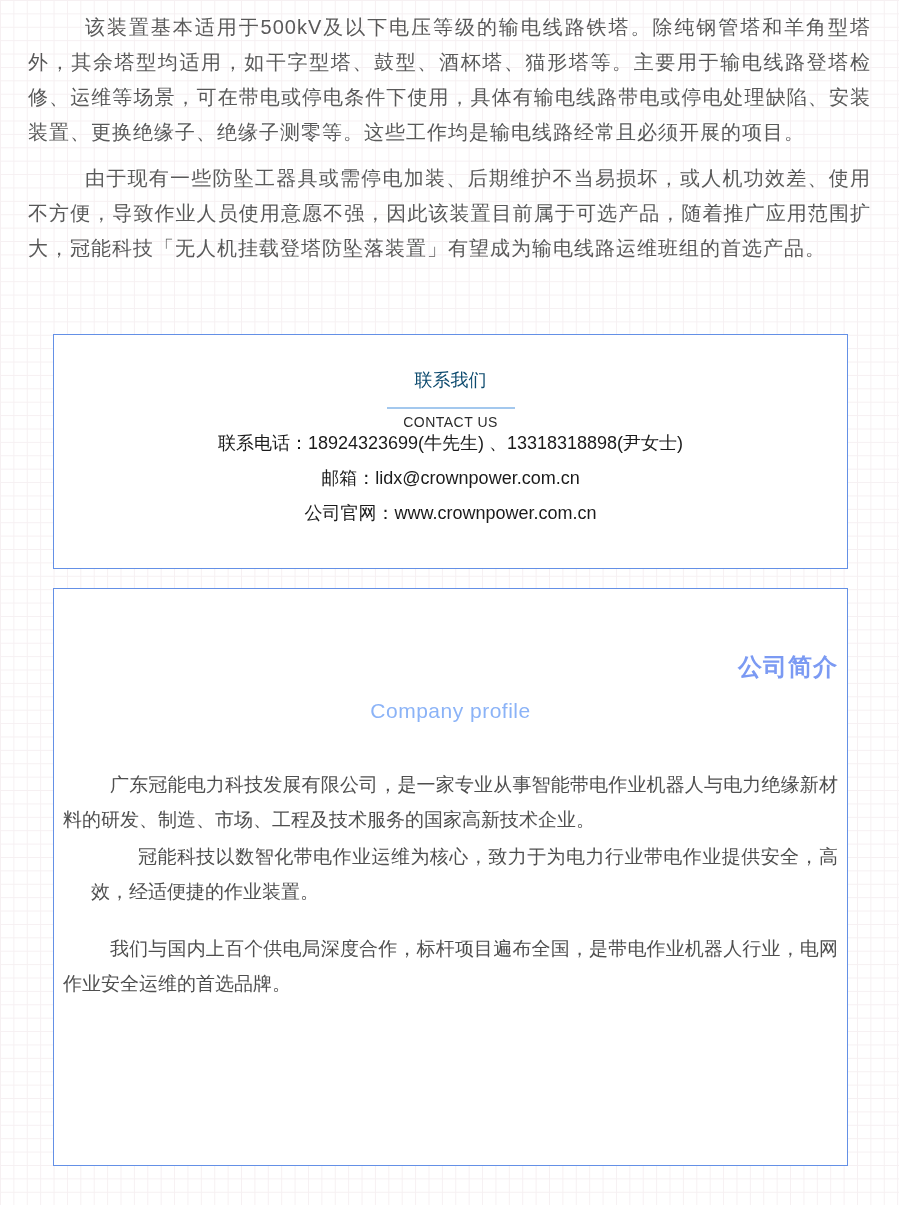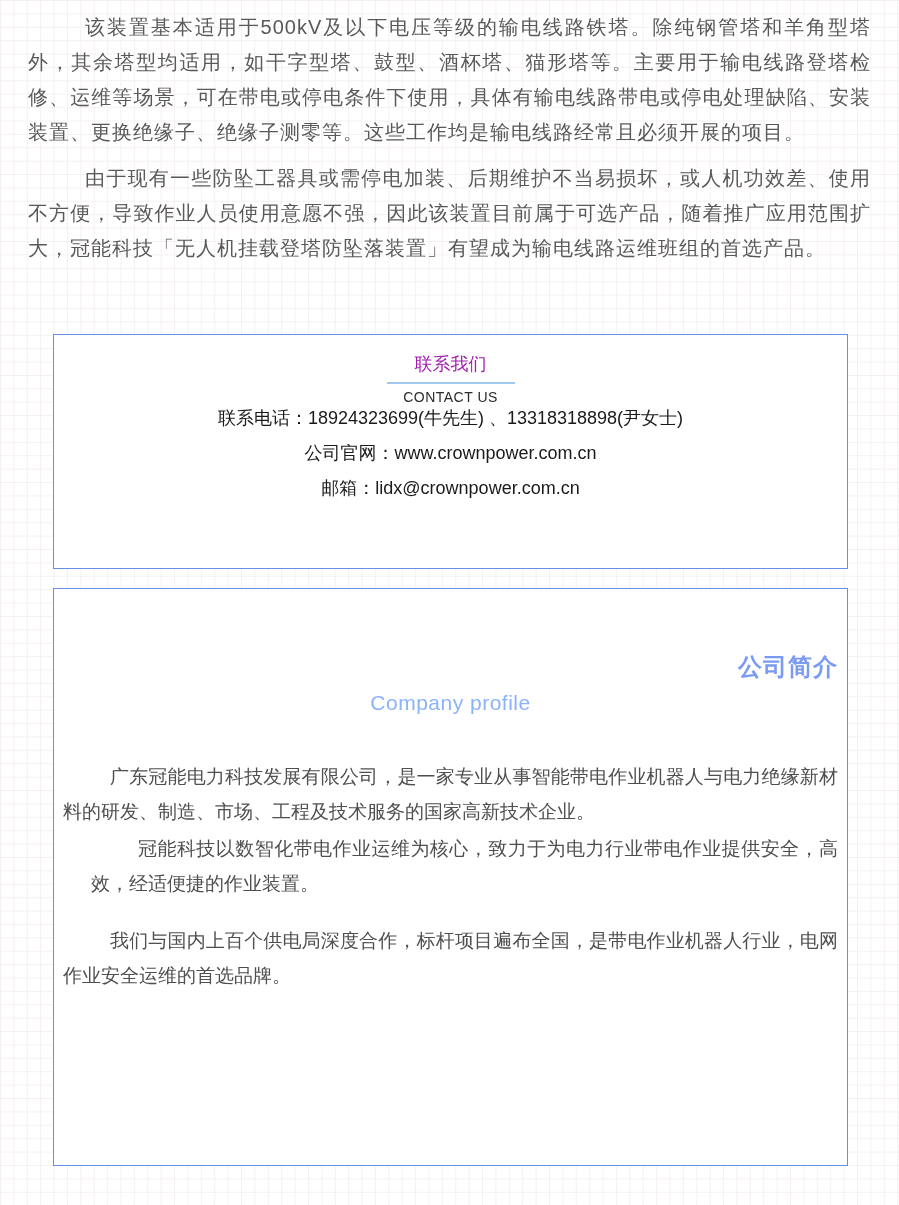--- a/index.html
+++ b/index.html
@@ -39,25 +39,25 @@
     background: #ffffff;
     border: 1px solid #6490e6;
   }
   .contact-card {
     margin-top: 68px;
     height: 235px;
     padding-top: 18px;
     text-align: center;
   }
   .contact-title {
-    margin: 0;
+    margin: 16px;
     font-size: 18px;
     font-weight: normal;
     line-height: 22px;
-    color: #a21caf;
+    color: #0c4a6e;
   }
   .contact-underline {
     width: 128px;
     height: 0;
     border-bottom: 2px solid #a3c8ee;
     margin: 7px auto 0 auto;
   }
   .contact-subtitle {
     margin-top: 5px;
     font-size: 14px;
@@ -81,21 +81,21 @@
   .company-title {
     margin: 0;
     text-align: right;
     font-size: 24px;
     line-height: 32px;
     font-weight: bold;
     color: #7b9af3;
     letter-spacing: 1px;
   }
   .company-subtitle {
-    margin-top: 6px;
+    margin-top: 14px;
     text-align: center;
     font-size: 21px;
     line-height: 28px;
     color: #8bb3f7;
     letter-spacing: 0.5px;
   }
   .company-body {
     margin-top: 42px;
     color: #4f4f4f;
     font-size: 19px;
@@ -118,22 +118,22 @@
   <div class="intro">
     <p>该装置基本适用于500kV及以下电压等级的输电线路铁塔。除纯钢管塔和羊角型塔外，其余塔型均适用，如干字型塔、鼓型、酒杯塔、猫形塔等。主要用于输电线路登塔检修、运维等场景，可在带电或停电条件下使用，具体有输电线路带电或停电处理缺陷、安装装置、更换绝缘子、绝缘子测零等。这些工作均是输电线路经常且必须开展的项目。</p>
     <p>由于现有一些防坠工器具或需停电加装、后期维护不当易损坏，或人机功效差、使用不方便，导致作业人员使用意愿不强，因此该装置目前属于可选产品，随着推广应用范围扩大，冠能科技「无人机挂载登塔防坠落装置」有望成为输电线路运维班组的首选产品。</p>
   </div>
 
   <section class="card contact-card">
     <h2 class="contact-title">联系我们</h2>
     <div class="contact-underline"></div>
     <div class="contact-subtitle">CONTACT US</div>
     <p class="contact-line">联系电话：18924323699(牛先生) 、13318318898(尹女士)</p>
+    <p class="contact-line">邮箱：lidx@crownpower.com.cn</p>
     <p class="contact-line">公司官网：www.crownpower.com.cn</p>
-    <p class="contact-line">邮箱：lidx@crownpower.com.cn</p>
   </section>
 
   <section class="card company-card">
     <h2 class="company-title">公司简介</h2>
     <div class="company-subtitle">Company profile</div>
     <div class="company-body">
       <p>广东冠能电力科技发展有限公司，是一家专业从事智能带电作业机器人与电力绝缘新材料的研发、制造、市场、工程及技术服务的国家高新技术企业。</p>
       <p>冠能科技以数智化带电作业运维为核心，致力于为电力行业带电作业提供安全，高效，经适便捷的作业装置。</p>
       <p>我们与国内上百个供电局深度合作，标杆项目遍布全国，是带电作业机器人行业，电网作业安全运维的首选品牌。</p>
     </div>

